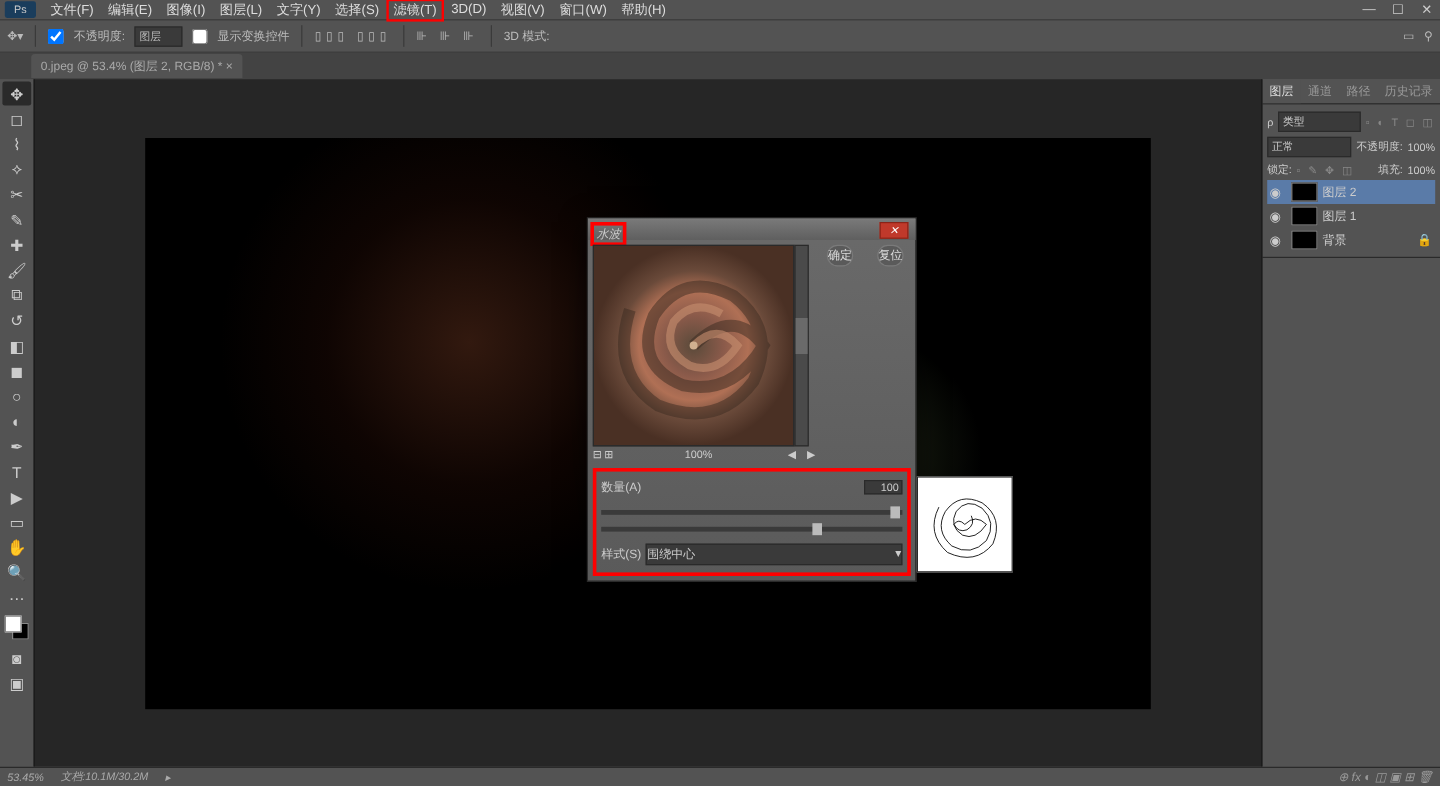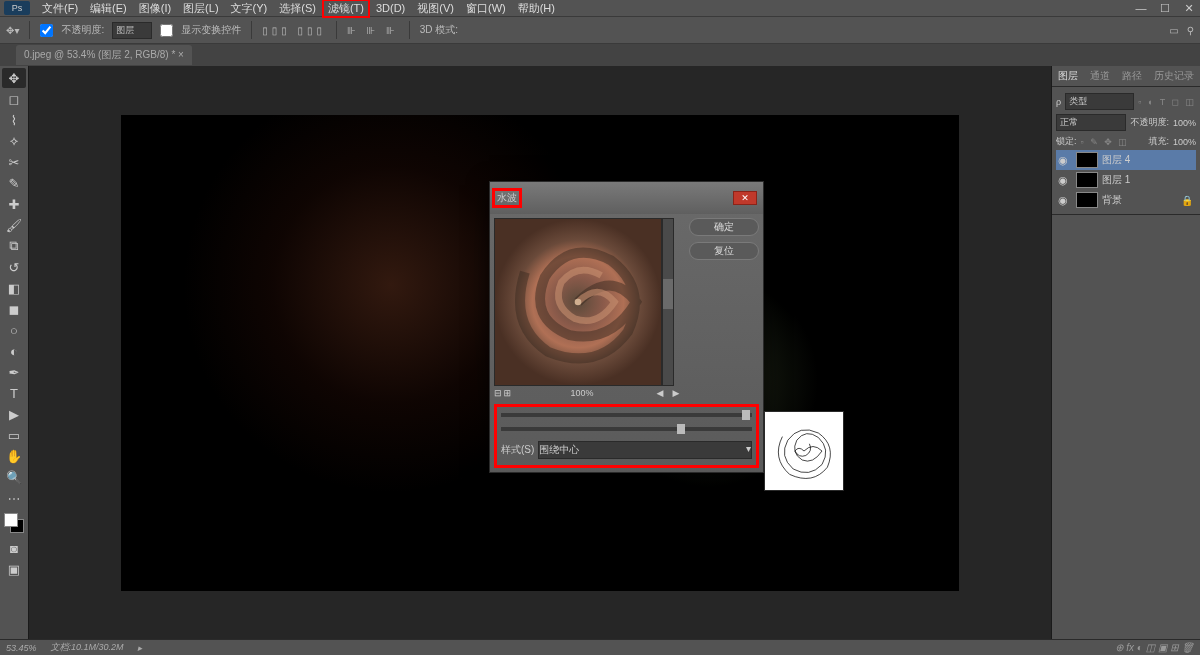--- a/index.html
+++ b/index.html
@@ -10,21 +10,21 @@
 .app-icon { width: 26px; height: 14px; background: #1a3d5c; border-radius: 2px; margin-right: 6px; font-size: 9px; display: flex; align-items: center; justify-content: center; }
 .menu-item { padding: 1px 6px; font-size: 11px; color: #ddd; cursor: default; }
 .menu-item.highlighted { border: 2px solid red; padding: 0 4px; }
 .winctl { margin-left: auto; display: flex; gap: 10px; font-size: 11px; color: #ccc; }
 .winbtn { width: 14px; text-align: center; }
 
 
 .optbar { height: 28px; background: #535353; border-top: 1px solid #3a3a3a; border-bottom: 1px solid #3a3a3a; display: flex; align-items: center; padding: 0 6px; gap: 8px; font-size: 10px; color: #bbb; }
 .optbar .sep { width: 1px; height: 18px; background: #3a3a3a; margin: 0 2px; }
 
-.tabbar { height: 22px; background: #434343; display: flex; align-items: center; padding-left: 16px; font-size: 10px; color: #aaa; }
+.tabbar { height: 22px; background: #434343; display: flex; align-items: center; padding-left: 26px; font-size: 10px; color: #aaa; }
 .tab { padding: 3px 8px; background: #535353; border-top-left-radius: 3px; border-top-right-radius: 3px; }
 
 
 .main { display: flex; height: 573px; }
 .toolbox { width: 28px; background: #535353; display: flex; flex-direction: column; padding-top: 2px; gap: 1px; }
 .tool { width: 24px; height: 20px; margin: 0 2px; display: flex; align-items: center; justify-content: center; font-size: 13px; color: #ccc; border-radius: 2px; }
 .tool.active { background: #2a2a2a; }
 .swatch { width: 20px; height: 20px; margin: 4px; position: relative; }
 .swatch .fg { width: 14px; height: 14px; background: #fff; border: 1px solid #888; position: absolute; top: 0; left: 0; }
 .swatch .bg { width: 14px; height: 14px; background: #000; border: 1px solid #888; position: absolute; bottom: 0; right: 0; }
@@ -42,33 +42,33 @@
 .panel-body { padding: 4px; font-size: 10px; }
 .layer-row { display: flex; align-items: center; gap: 4px; padding: 2px; height: 20px; }
 .layer-row.active { background: #5a7ba8; }
 .eye { width: 14px; font-size: 11px; }
 .thumb { width: 22px; height: 16px; background: #000; border: 1px solid #888; }
 .opacity-row { display: flex; align-items: center; gap: 4px; font-size: 9px; padding: 2px 0; }
 .dd { background: #3a3a3a; border: 1px solid #2a2a2a; padding: 1px 3px; font-size: 9px; flex: 1; }
 
 
 .dialog { position: absolute; top: 115px; left: 460px; width: 275px; background: linear-gradient(#6a6a6a, #5a5a5a); border: 1px solid #2a2a2a; box-shadow: 0 4px 20px rgba(0,0,0,0.6); }
-.dlg-title { height: 18px; background: linear-gradient(#7a7a7a, #5f5f5f); display: flex; align-items: center; padding: 16px 6px; font-size: 10px; }
+.dlg-title { height: 18px; background: linear-gradient(#7a7a7a, #5f5f5f); display: flex; align-items: flex-start; padding: 3px 6px; font-size: 10px; font-style: italic; }
 .dlg-title-box { border: 3px solid red; padding: 0 2px; margin-left: -4px; }
 .dlg-close { margin-left: auto; width: 24px; height: 14px; background: #c0392b; color: #fff; font-size: 9px; display: flex; align-items: center; justify-content: center; border: 1px solid #8b2318; }
 .dlg-body { display: flex; padding: 4px; gap: 6px; }
 .dlg-left { flex: 1; }
 .preview { width: 168px; height: 168px; background: #333; border: 1px solid #2a2a2a; position: relative; overflow: hidden; }
 .preview svg { width: 100%; height: 100%; }
 .scroll-v { width: 12px; height: 168px; background: #4a4a4a; border: 1px solid #2a2a2a; }
 .scroll-v .sb { width: 10px; height: 30px; background: #6a6a6a; margin-top: 60px; }
 .preview-row { display: flex; }
 .zoom-row { display: flex; align-items: center; font-size: 9px; color: #ccc; padding: 2px 0; gap: 2px; }
 .zoom-row .arr { width: 14px; text-align: center; }
-.dlg-right { width: 70px; display: flex; flex-direction: column; gap: 6px; }
+.dlg-right { width: 70px; display: flex; flex-direction: row; gap: 20px; }
 .dlg-btn { background: #5a5a5a; border: 1px solid #7a7a7a; border-radius: 10px; height: 18px; font-size: 10px; color: #ddd; display: flex; align-items: center; justify-content: center; }
 
 .params { border: 3px solid red; margin: 0 4px 4px 4px; padding: 6px 4px 6px 4px; position: relative; }
 .param-row { display: flex; align-items: center; font-size: 10px; color: #ccc; margin-bottom: 12px; }
 .param-row .lbl { flex: 1; }
 .param-row .val { width: 32px; background: #3a3a3a; border: 1px solid #2a2a2a; text-align: right; padding: 0 2px; font-size: 9px; }
 .slider { height: 4px; background: #3a3a3a; position: relative; margin-bottom: 10px; }
 .slider .hnd { position: absolute; top: -3px; width: 8px; height: 10px; background: #bbb; }
 .style-row { display: flex; align-items: center; font-size: 10px; gap: 4px; }
 .style-row .sel { flex: 1; background: #3a3a3a; border: 1px solid #2a2a2a; padding: 1px 0; display: flex; justify-content: space-between; }
@@ -200,20 +200,24 @@
             <span class="arr">◀</span>
             <span class="arr">▶</span>
           </div>
         </div>
         <div class="dlg-right">
           <div class="dlg-btn">确定</div>
           <div class="dlg-btn">复位</div>
         </div>
       </div>
       <div class="params">
+        <div class="param-row">
+          <span class="lbl">数量(A)</span>
+          <span class="val">100</span>
+        </div>
         <div class="slider">
             <div class="hnd" style="left:96%"></div>
           </div>
         <div class="slider">
             <div class="hnd" style="left:70%"></div>
           </div>
         <div class="style-row">
           <span>样式(S)</span>
           <div class="sel">
             <span>围绕中心</span>
@@ -253,21 +257,21 @@
         </div>
         <div class="opacity-row">
           <span>锁定:</span>
           <span style="letter-spacing:2px;color:#888">▫ ✎ ✥ ◫</span>
           <span style="margin-left:auto">填充:</span>
           <span>100%</span>
         </div>
         <div class="layer-row active">
           <span class="eye">◉</span>
           <div class="thumb"></div>
-          <span>图层 4</span>
+          <span>图层 2</span>
         </div>
         <div class="layer-row">
           <span class="eye">◉</span>
           <div class="thumb"></div>
           <span>图层 1</span>
         </div>
         <div class="layer-row">
           <span class="eye">◉</span>
           <div class="thumb"></div>
           <span>背景</span>

